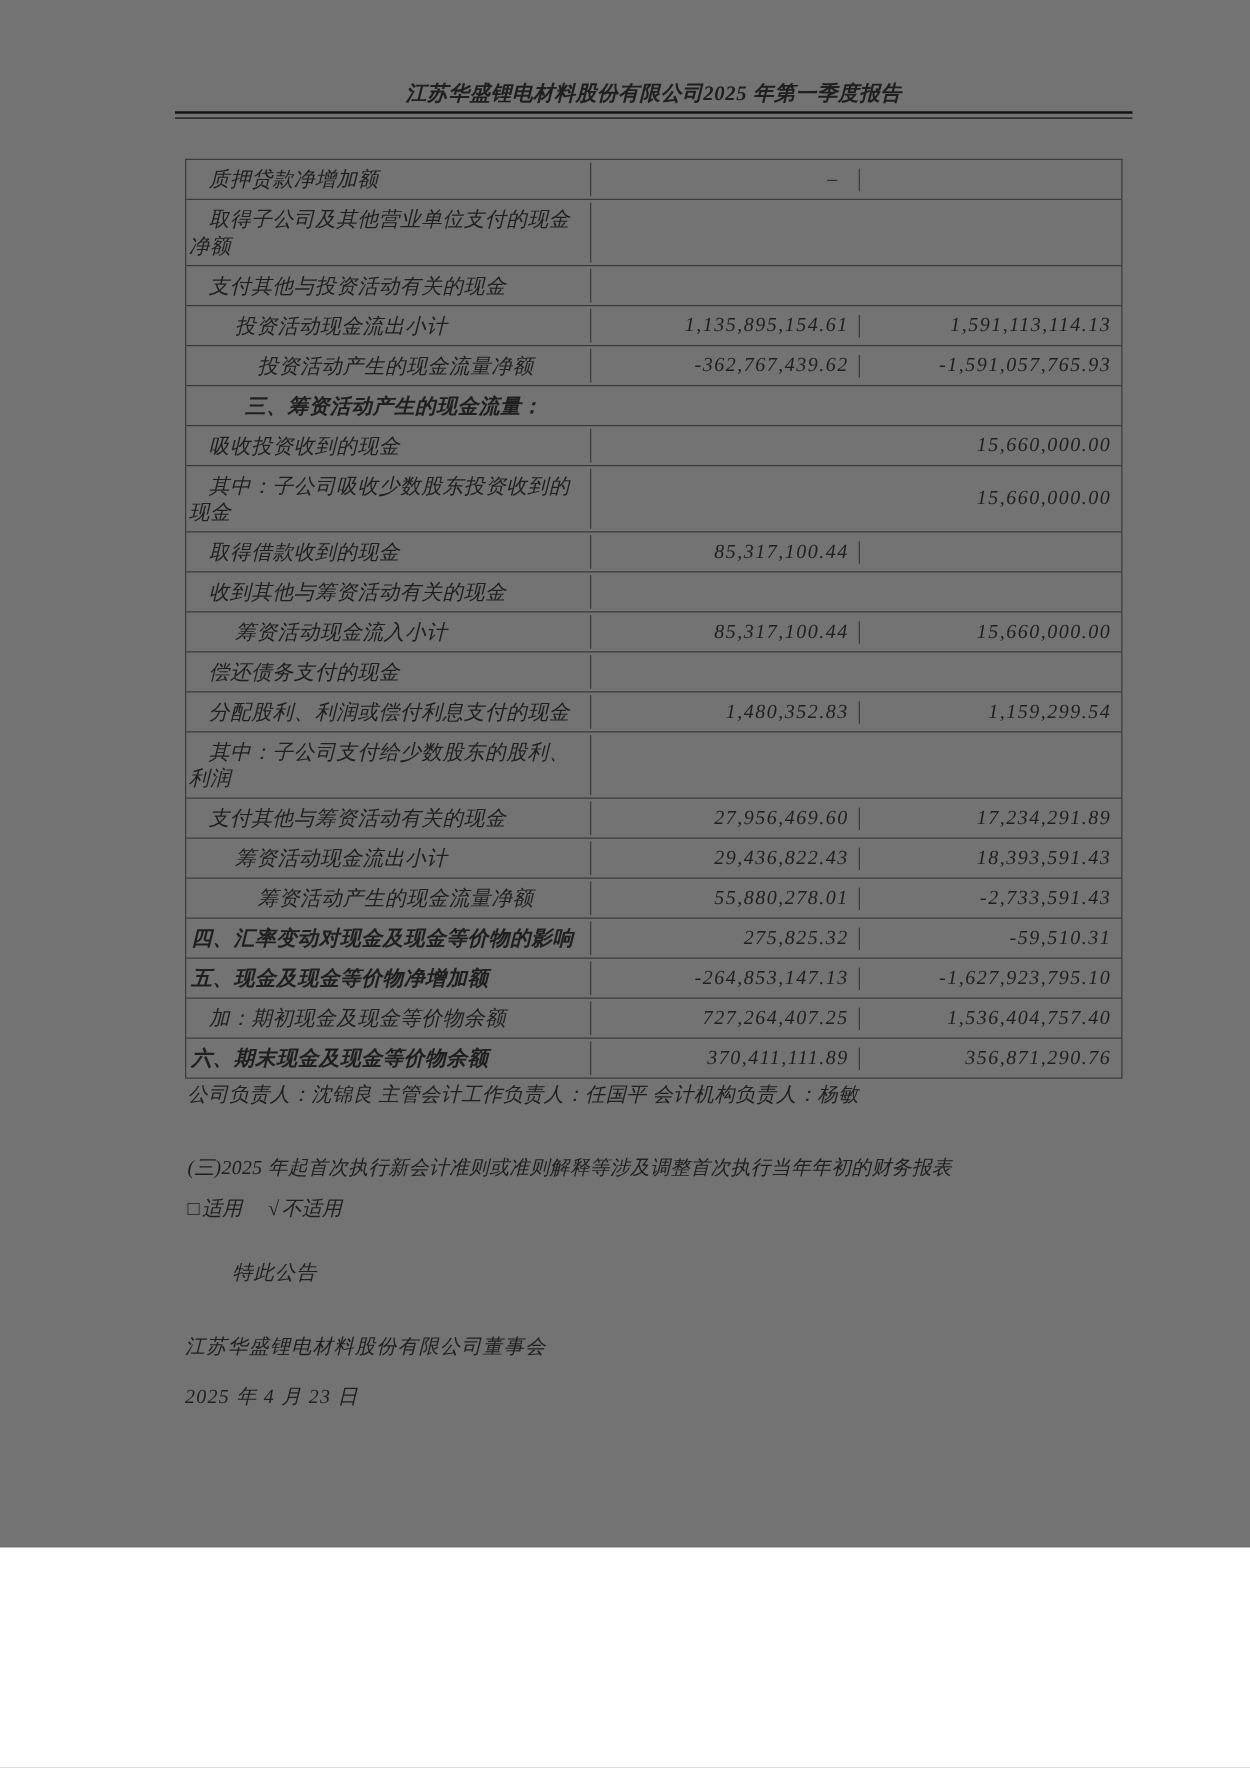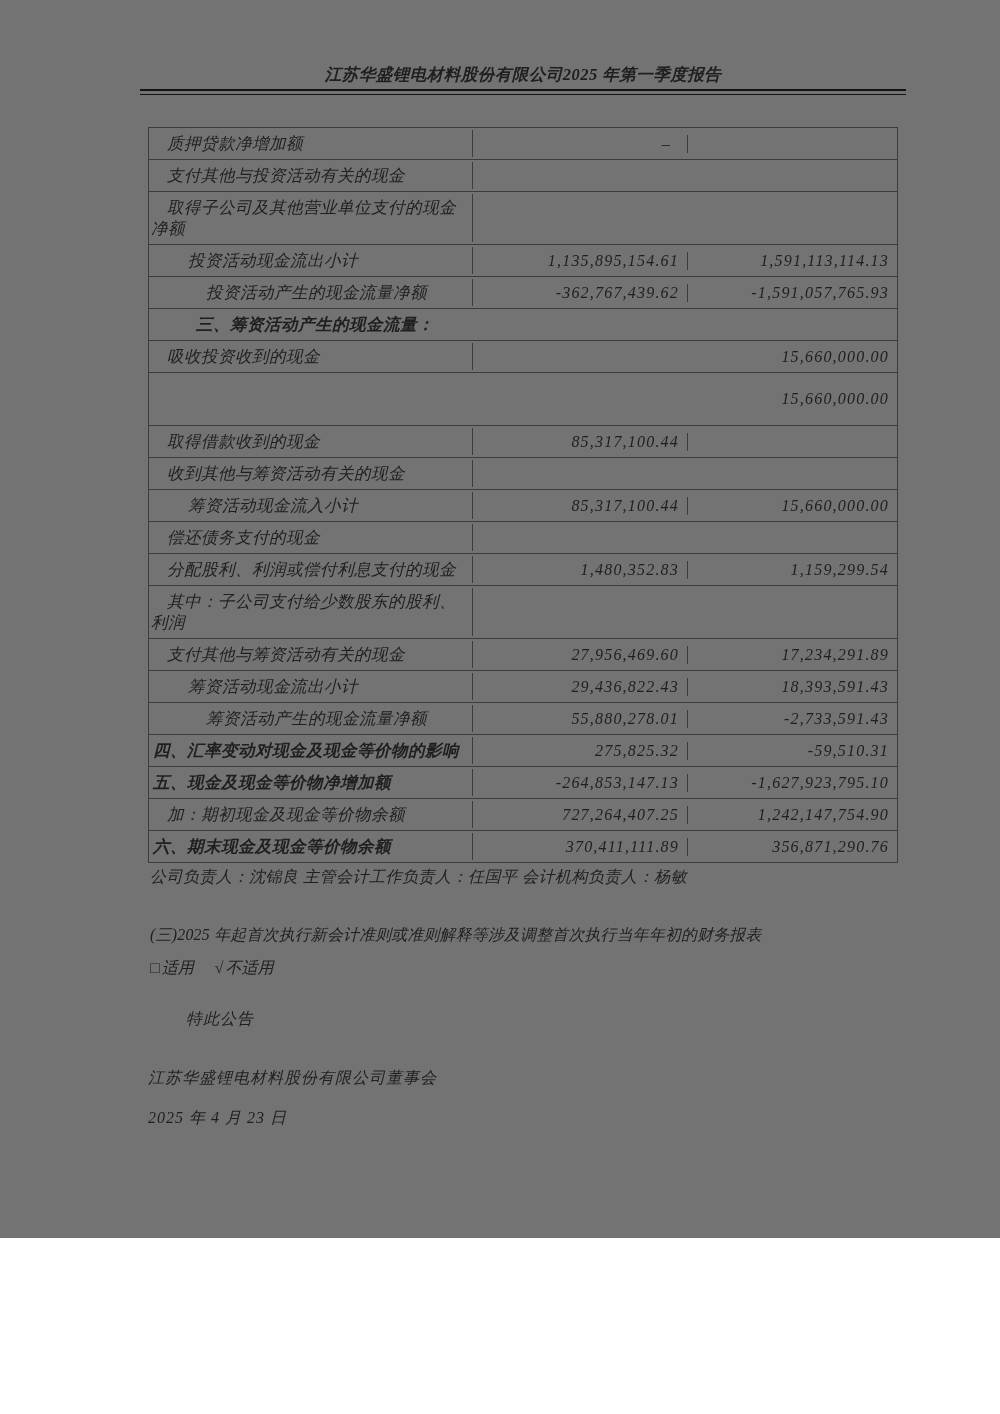--- a/index.html
+++ b/index.html
@@ -64,30 +64,30 @@
     <div class="title-rule"></div>
 
     <div class="cash-table">
         <div class="t-row lv-item">
           <div class="cell c-label">
             <span class="lbl">质押贷款净增加额</span>
           </div>
           <div class="cell c-val1 dash">–</div>
           <div class="cell c-val2"></div>
         </div>
+        <div class="t-row lv-item tall">
+          <div class="cell c-label">
+            <span class="lbl">取得子公司及其他营业单位支付的现金净额</span>
+          </div>
+          <div class="cell c-val1"></div>
+          <div class="cell c-val2"></div>
+        </div>
         <div class="t-row lv-item">
           <div class="cell c-label">
             <span class="lbl">支付其他与投资活动有关的现金</span>
-          </div>
-          <div class="cell c-val1"></div>
-          <div class="cell c-val2"></div>
-        </div>
-        <div class="t-row lv-item tall">
-          <div class="cell c-label">
-            <span class="lbl">取得子公司及其他营业单位支付的现金净额</span>
           </div>
           <div class="cell c-val1"></div>
           <div class="cell c-val2"></div>
         </div>
         <div class="t-row lv-subtotal">
           <div class="cell c-label">
             <span class="lbl">投资活动现金流出小计</span>
           </div>
           <div class="cell c-val1">1,135,895,154.61</div>
           <div class="cell c-val2">1,591,113,114.13</div>
@@ -105,20 +105,23 @@
           </div>
         </div>
         <div class="t-row lv-item">
           <div class="cell c-label">
             <span class="lbl">吸收投资收到的现金</span>
           </div>
           <div class="cell c-val1"></div>
           <div class="cell c-val2">15,660,000.00</div>
         </div>
         <div class="t-row lv-item tall">
+          <div class="cell c-label">
+            <span class="lbl">其中：子公司吸收少数股东投资收到的现金</span>
+          </div>
           <div class="cell c-val1"></div>
           <div class="cell c-val2">15,660,000.00</div>
         </div>
         <div class="t-row lv-item">
           <div class="cell c-label">
             <span class="lbl">取得借款收到的现金</span>
           </div>
           <div class="cell c-val1">85,317,100.44</div>
           <div class="cell c-val2"></div>
         </div>
@@ -190,21 +193,21 @@
             <span class="lbl">五、现金及现金等价物净增加额</span>
           </div>
           <div class="cell c-val1">-264,853,147.13</div>
           <div class="cell c-val2">-1,627,923,795.10</div>
         </div>
         <div class="t-row lv-item">
           <div class="cell c-label">
             <span class="lbl">加：期初现金及现金等价物余额</span>
           </div>
           <div class="cell c-val1">727,264,407.25</div>
-          <div class="cell c-val2">1,242,147,754.90</div>
+          <div class="cell c-val2">1,536,404,757.40</div>
         </div>
         <div class="t-row lv-total">
           <div class="cell c-label">
             <span class="lbl">六、期末现金及现金等价物余额</span>
           </div>
           <div class="cell c-val1">370,411,111.89</div>
           <div class="cell c-val2">356,871,290.76</div>
         </div>
       </div>
 

